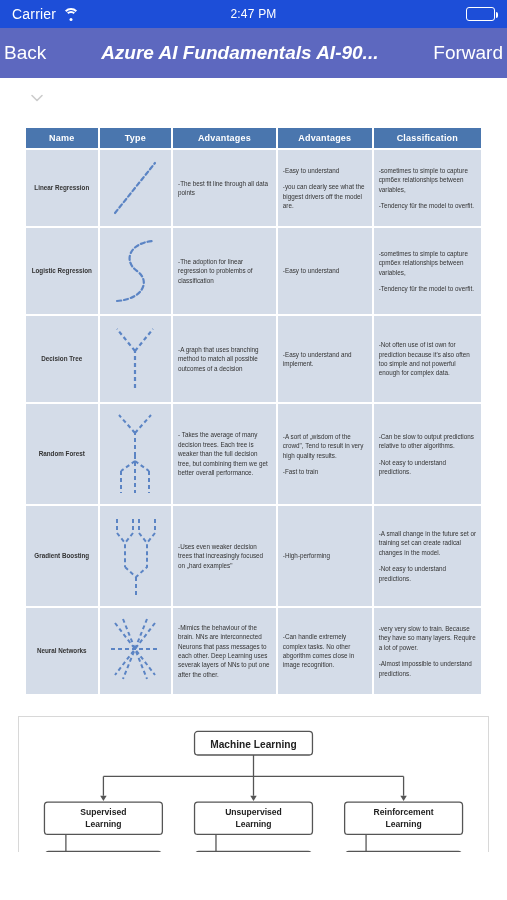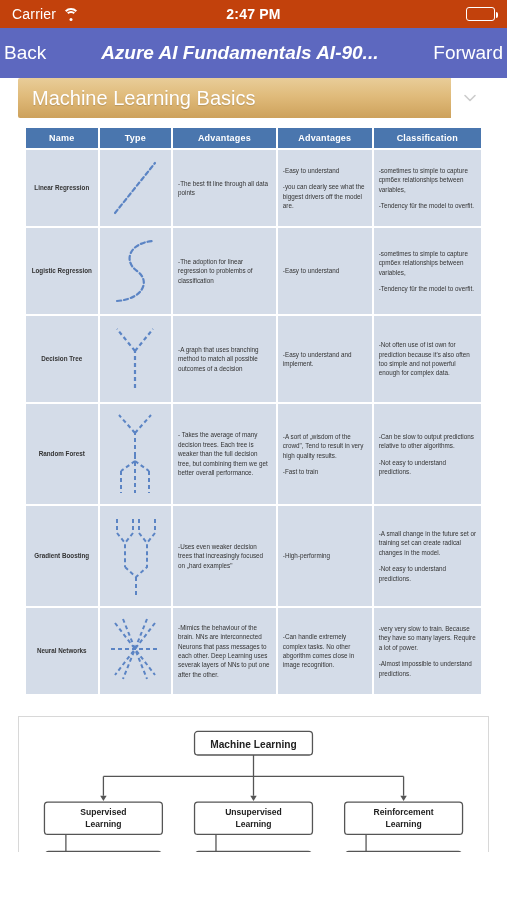--- a/index.html
+++ b/index.html
@@ -6,37 +6,37 @@
   html, body {
     width: 507px; height: 900px;
     font-family: "Liberation Sans", sans-serif;
     background: #ffffff;
     overflow: hidden;
   }
   #app { position: relative; width: 507px; height: 900px; overflow: hidden; background: #fff; }
 
   
   .statusbar {
-    height: 28px; background: #c2410c; color: #fff;
+    height: 28px; background: #1d4ed8; color: #fff;
     display: flex; align-items: center; justify-content: space-between;
     padding: 0 12px; font-size: 14px; letter-spacing: .2px;
   }
   .status-left { display: flex; align-items: center; gap: 6px; }
   .wifi-ico { display: inline-block; width: 17px; height: 13px; position: relative; }
   .wifi-ico i {
     position: absolute; left: 50%; transform: translateX(-50%);
     border: 2px solid #fff; border-bottom-color: transparent;
     border-left-color: transparent; border-right-color: transparent;
     border-radius: 50%;
   }
   .wifi-ico i:nth-child(1){ width:17px; height:17px; top:0; }
   .wifi-ico i:nth-child(2){ width:11px; height:11px; top:3px; }
   .wifi-ico i:nth-child(3){ width:5px; height:5px; top:6px; border-top-color:#fff;}
   .wifi-dot { position:absolute; left:50%; transform:translateX(-50%); bottom:0; width:3px;height:3px;background:#fff;border-radius:50%;}
-  .status-time { font-weight: 700; font-size: 14px; position:absolute; left:50%; transform:translateX(-50%); }
+  .status-time { font-weight: 400; font-size: 12px; position:absolute; left:50%; transform:translateX(-50%); }
   .battery { width: 29px; height: 14px; border: 1.5px solid #fff; border-radius: 3px; position: relative; }
   .battery::after { content:""; position:absolute; right:-4px; top:4px; width:2.5px; height:6px; background:#fff; border-radius:0 2px 2px 0; }
 
   
   .navbar {
     height: 50px; background: #5d68bf; color: #fff;
     display: flex; align-items: center; padding: 0 4px; gap: 10px;
   }
   .nav-btn { font-size: 19px; color: #fff; cursor: pointer; white-space: nowrap; }
   .nav-title {
@@ -127,21 +127,20 @@
     <div class="battery"></div>
   </div>
 
   <div class="navbar">
     <div class="nav-btn">Back</div>
     <div class="nav-title">Azure AI Fundamentals AI-90...</div>
     <div class="nav-btn">Forward</div>
   </div>
 
   <div class="section-bar">
-    <div class="section-title">Machine Learning Basics</div>
     <div class="section-chevron">
       <svg width="16" height="16" viewBox="0 0 16 16" aria-hidden="true">
         <path d="M3 5.5 L8 10.5 L13 5.5" fill="none" stroke="#cccccc" stroke-width="1.6" stroke-linecap="round" stroke-linejoin="round"></path>
       </svg>
     </div>
   </div>
 
   <div class="content">
 
     <div class="table-card">

